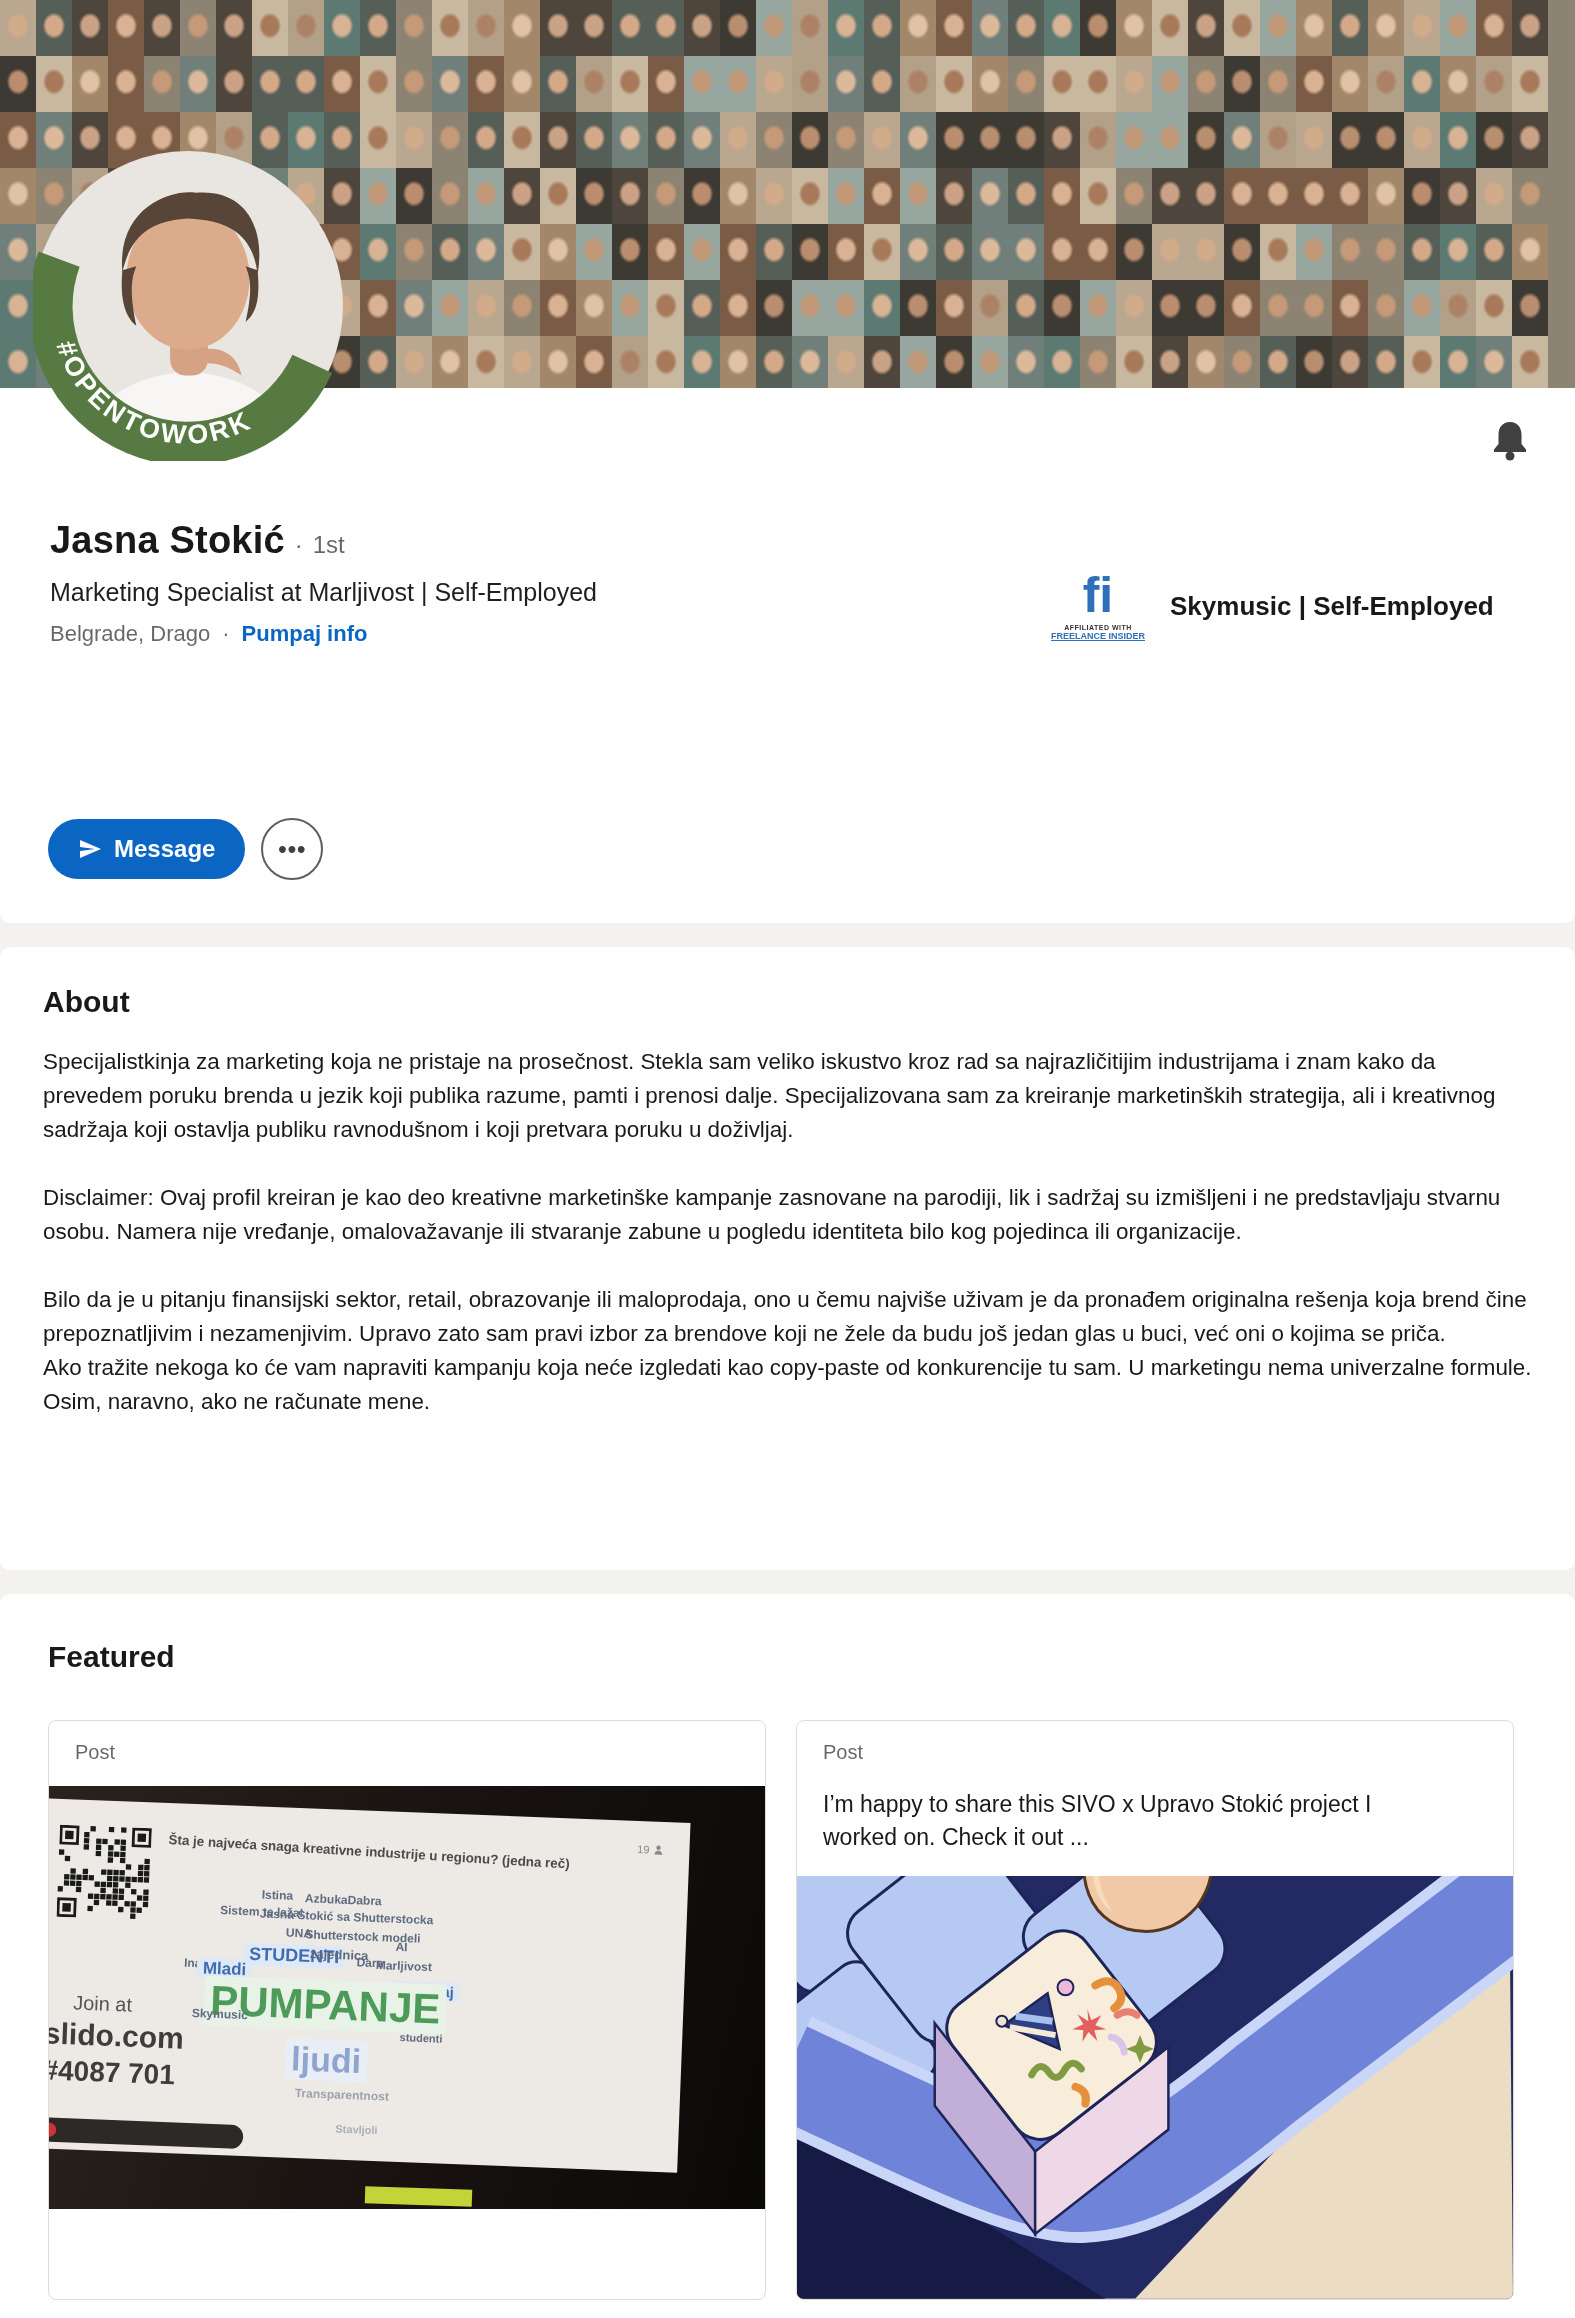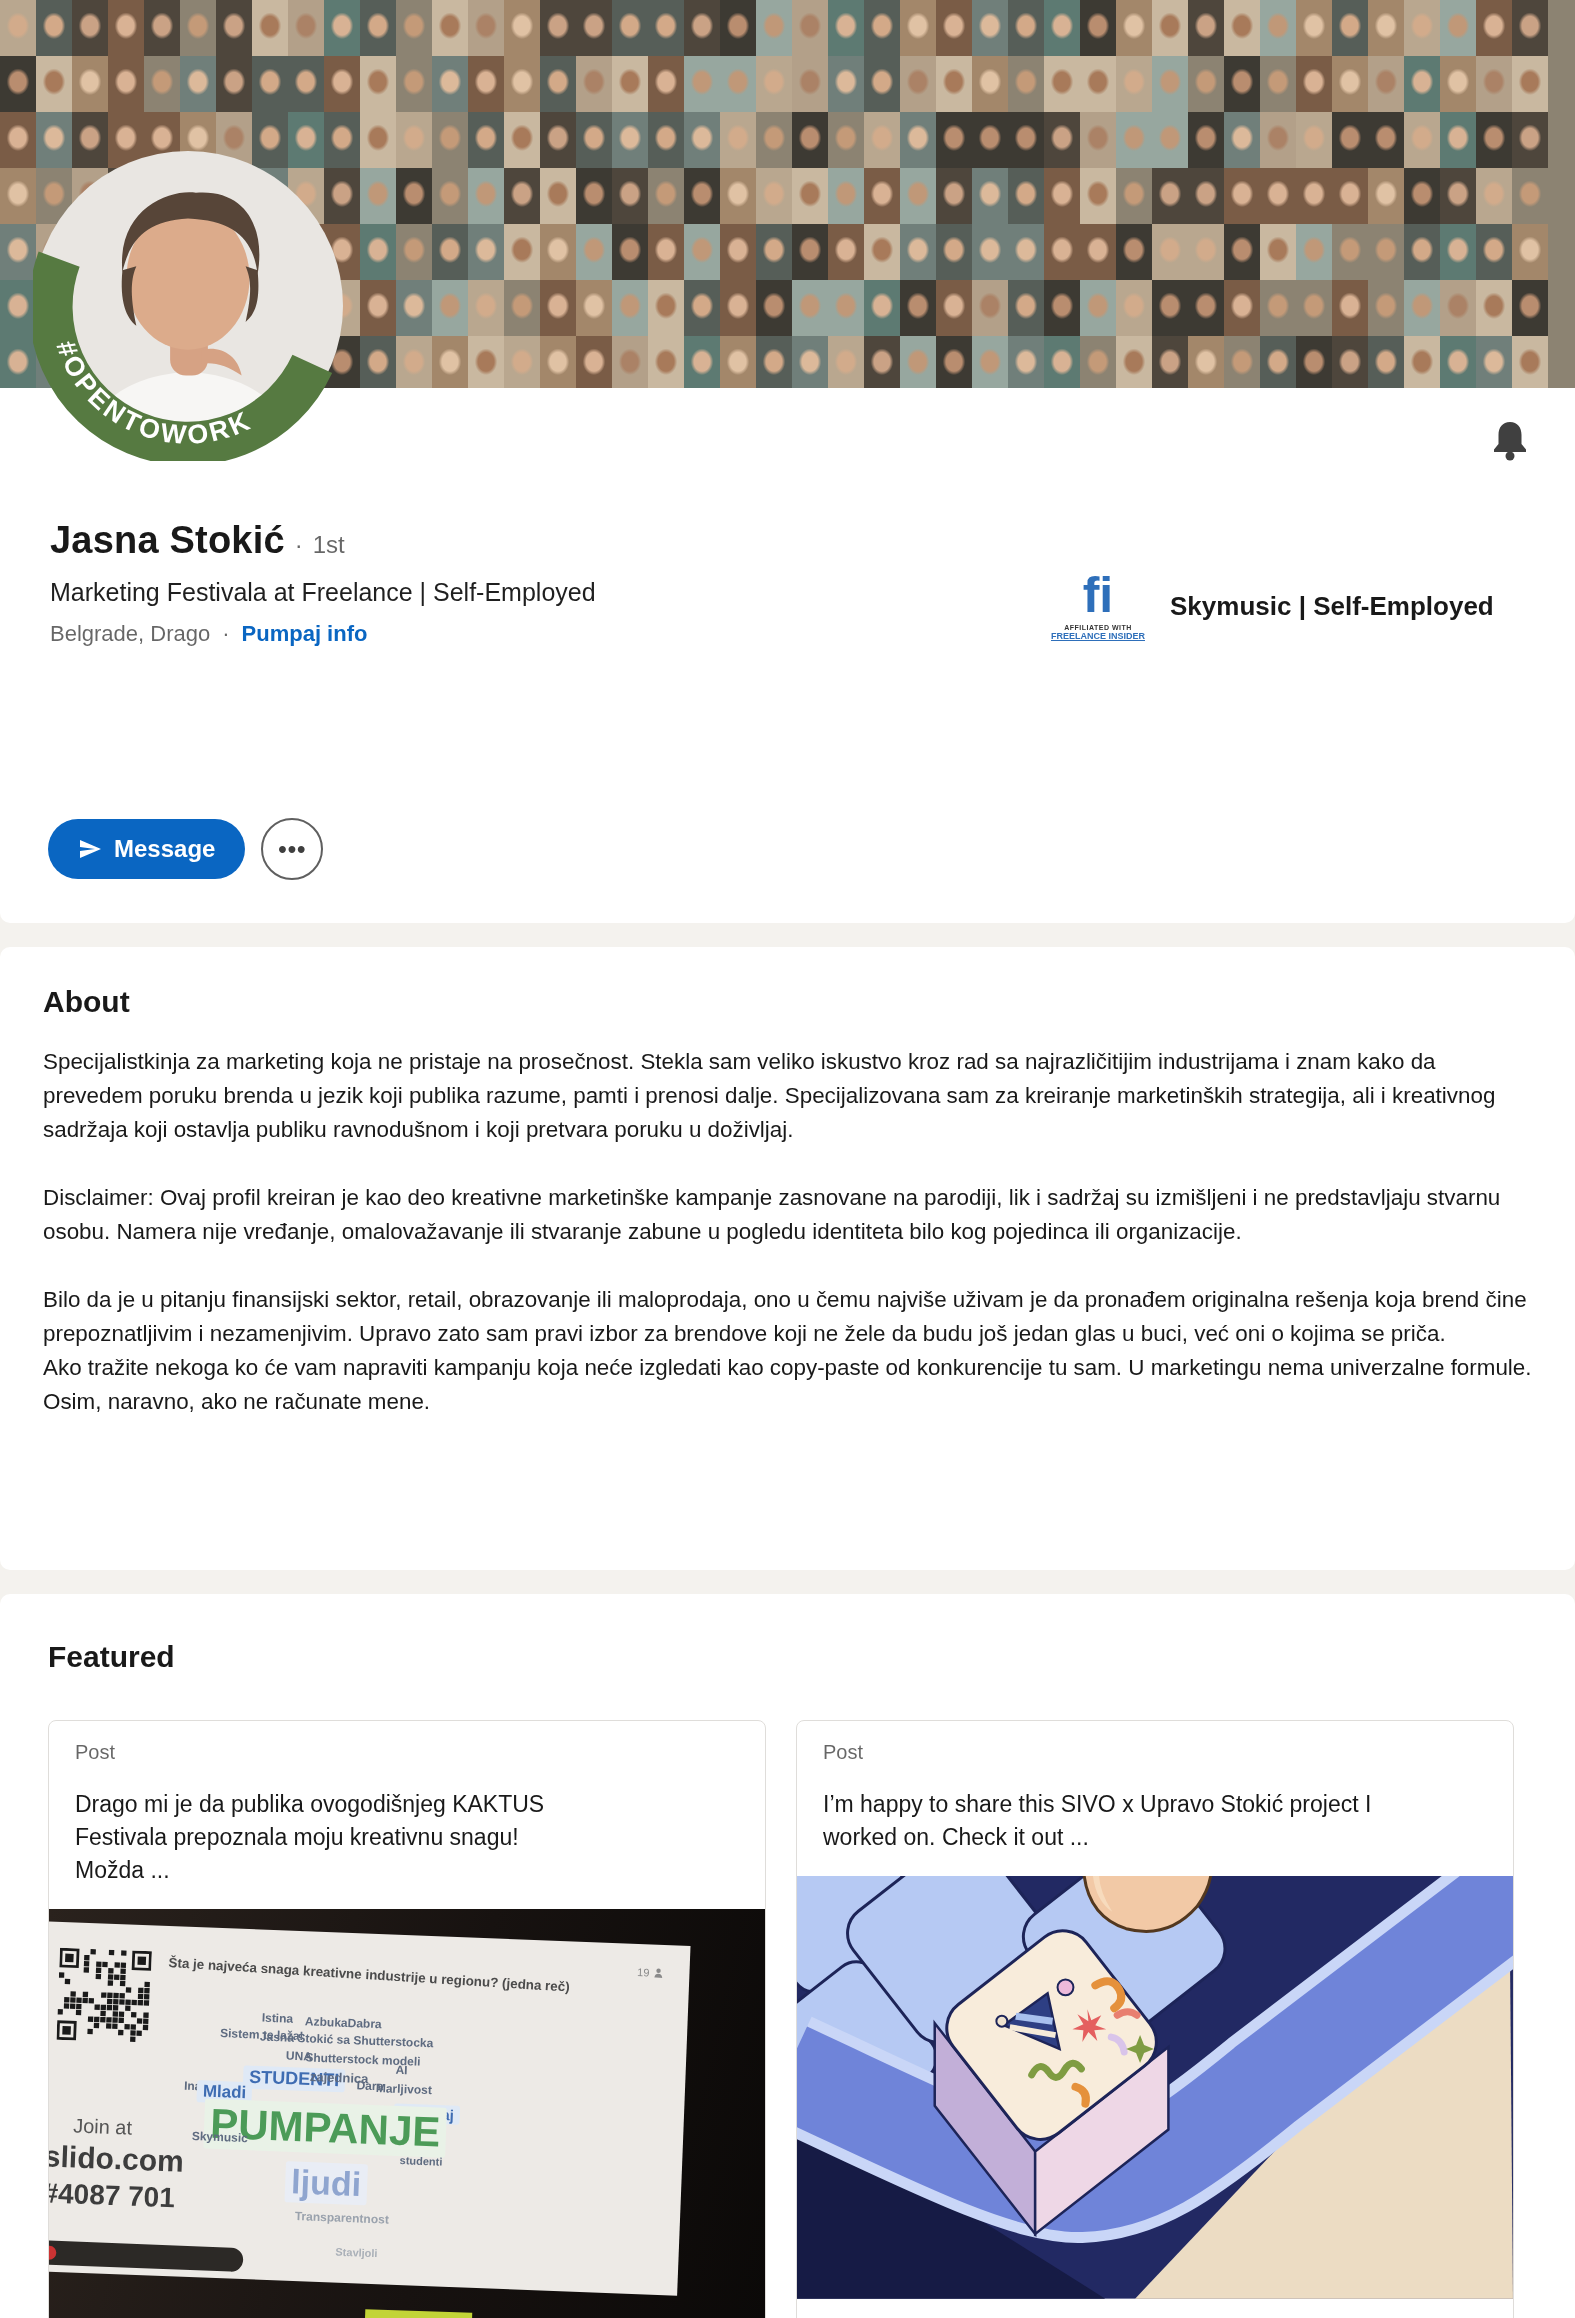--- a/index.html
+++ b/index.html
@@ -416,21 +416,21 @@
         <circle cx="20" cy="38" r="4.5" fill="#404040"></circle>
       </svg>
     </button>
 
     <div class="intro">
       <div class="name-row">
         <span class="name">Jasna Stokić</span>
         <span class="degree">·</span>
         <span class="degree">1st</span>
       </div>
-      <div class="headline">Marketing Festivala at Freelance | Self-Employed</div>
+      <div class="headline">Marketing Specialist at Marljivost | Self-Employed</div>
       <div class="loc-row">
         <span>Belgrade, Drago</span>
         <span>·</span>
         <a class="contact-link">Pumpaj info</a>
       </div>
     </div>
 
     <div class="company">
       <div class="fi-block">
         <div class="fi-mark">fi</div>
@@ -458,21 +458,20 @@
     <p>Bilo da je u pitanju finansijski sektor, retail, obrazovanje ili maloprodaja, ono u čemu najviše uživam je da pronađem originalna rešenja koja brend čine prepoznatljivim i nezamenjivim. Upravo zato sam pravi izbor za brendove koji ne žele da budu još jedan glas u buci, već oni o kojima se priča.
 Ako tražite nekoga ko će vam napraviti kampanju koja neće izgledati kao copy-paste od konkurencije tu sam. U marketingu nema univerzalne formule. Osim, naravno, ako ne računate mene.</p>
   </section>
 
   <section class="card featured-card">
     <h2 class="sec-title">Featured</h2>
     <div class="post-grid">
 
       <article class="post-card">
         <div class="post-kind">Post</div>
-        <div class="post-text pt-narrow">Drago mi je da publika ovogodišnjeg KAKTUS Festivala prepoznala moju kreativnu snagu! Možda ...</div>
         <div class="post-image">
           <div class="slido-photo">
             <div class="screen">
               <svg class="qr" viewBox="0 0 33 33">
                 <g fill="#1a1a1a">
                   <path d="M0,0 h7 v7 h-7 Z M1,1 v5 h5 v-5 Z" fill-rule="evenodd"></path>
                     <rect x="2" y="2" width="3" height="3"></rect>
                   <path d="M26,0 h7 v7 h-7 Z M27,1 v5 h5 v-5 Z" fill-rule="evenodd"></path>
                     <rect x="28" y="2" width="3" height="3"></rect>
                   <path d="M0,26 h7 v7 h-7 Z M1,27 v5 h5 v-5 Z" fill-rule="evenodd"></path>

